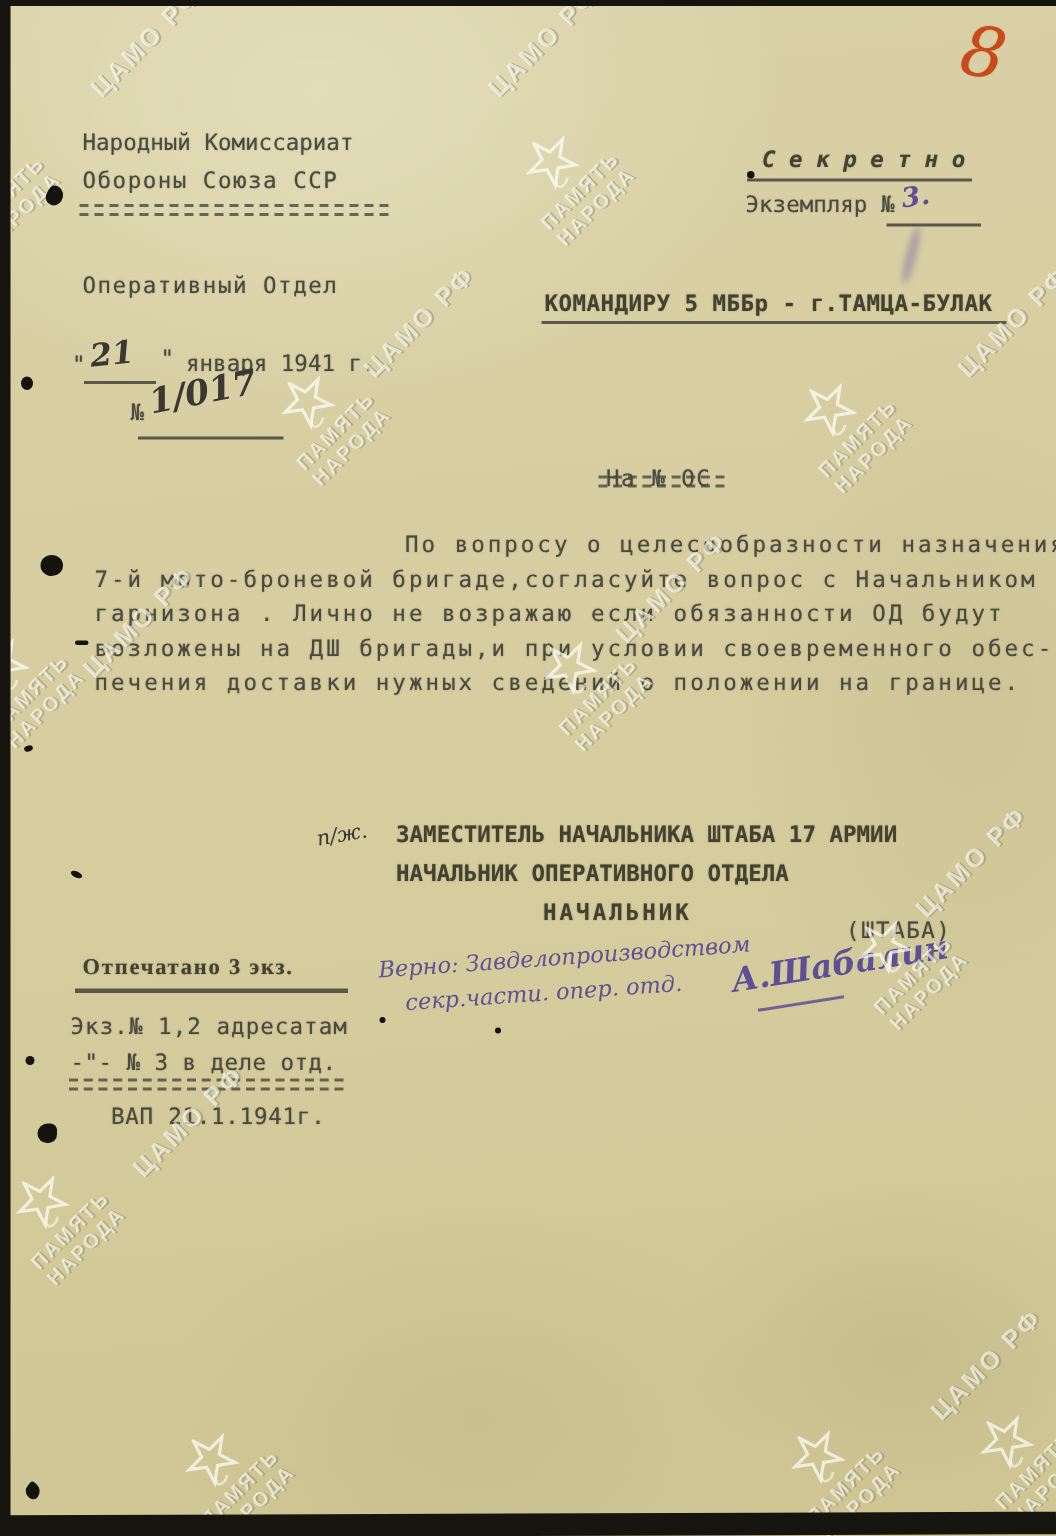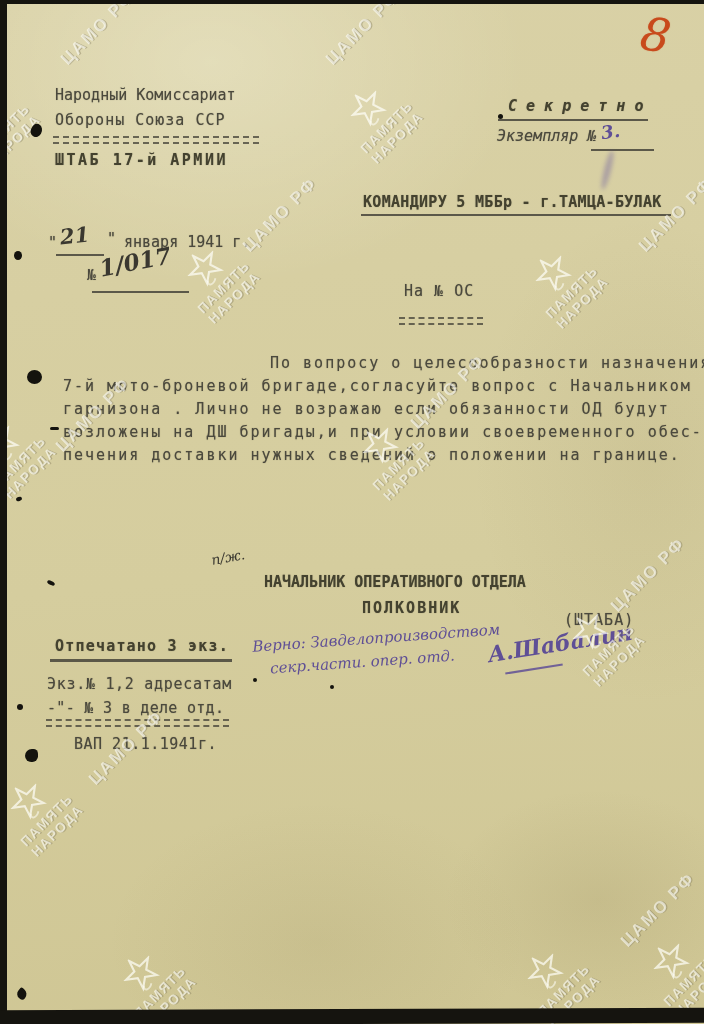--- a/index.html
+++ b/index.html
@@ -52,65 +52,66 @@
 
   <div class="edge edge-left"></div>
   <div class="edge edge-top"></div>
   <div class="edge edge-bottom"></div>
 
   <div class="hw" style="left:641px;top:8px;font-size:46px;color:#c84a1c;transform:rotate(10deg);text-shadow:0 0 1px rgba(200,74,28,.6);">8</div>
 
   <div class="t" style="left:55px;top:111px;letter-spacing:1px;">Обороны Союза ССР</div>
   <div class="t" style="left:55px;top:86px;">Народный Комиссариат</div>
   <div class="dashrow" style="left:53px;top:136px;width:206px;"></div>
-  <div class="t b" style="left:55px;top:151px;letter-spacing:2.5px;">ШТАБ 17-й  АРМИИ</div>
+  <div class="t" style="left:55px;top:181px;letter-spacing:1px;">Оперативный Отдел</div>
 
   <div class="t" style="left:48px;top:234px;">"</div>
   <div class="hw dark-hand" style="left:60px;top:223px;font-size:21px;font-weight:bold;transform:rotate(-6deg);">21</div>
   <div class="uline" style="left:56px;top:254px;width:48px;"></div>
   <div class="t" style="left:107px;top:230px;">"</div>
   <div class="t" style="left:124px;top:233px;">января 1941 г.</div>
 
   <div class="t" style="left:87px;top:266px;">№</div>
   <div class="hw dark-hand" style="left:99px;top:248px;font-size:23px;font-weight:bold;transform:rotate(-11deg);">1/017</div>
   <div class="uline" style="left:92px;top:291px;width:97px;"></div>
 
   <div class="t b" style="left:508px;top:97px;font-style:italic;">С е к р е т н о</div>
   <div class="uline" style="left:498px;top:119px;width:150px;"></div>
   <div class="speck" style="left:498px;top:114px;width:5px;height:5px;"></div>
-  <div class="t" style="left:497px;top:127px;font-style:italic;">Экземпляр №</div>
+  <div class="t" style="left:497px;top:127px;">Экземпляр №</div>
   <div class="hw purple" style="left:601px;top:121px;font-size:18px;font-weight:bold;transform:rotate(-8deg);">3.</div>
   <div class="uline" style="left:591px;top:149px;width:63px;"></div>
   <div class="smear" style="left:604px;top:150px;width:7px;height:40px;transform:rotate(14deg);"></div>
 
   <div class="t b" style="left:363px;top:193px;letter-spacing:0.3px;">КОМАНДИРУ 5 МББр  - г.ТАМЦА-БУЛАК</div>
   <div class="uline" style="left:361px;top:214px;width:310px;"></div>
 
-  <div class="t" style="left:404px;top:282px;letter-spacing:1px;">На № ОС</div>
+  <div class="t" style="left:404px;top:310px;letter-spacing:1px;">На № ОС</div>
   <div class="dashrow" style="left:399px;top:317px;width:84px;"></div>
 
   <div class="body-text">
     <div class="indent">По вопросу о целесообразности назначения ОД в</div>
     <div>7-й мото-броневой бригаде,согласуйте вопрос с Начальником</div>
     <div>гарнизона .  Лично не возражаю если обязанности ОД будут</div>
     <div>возложены на ДШ бригады,и при условии своевременного обес-</div>
     <div>печения  доставки нужных сведений о положении на границе.</div>
   </div>
 
   <div class="hw dark-hand" style="left:211px;top:549px;font-size:14px;transform:rotate(-10deg);">п/ж.</div>
+  <div class="t b" style="left:264px;top:547px;">ЗАМЕСТИТЕЛЬ НАЧАЛЬНИКА ШТАБА 17 АРМИИ</div>
   <div class="t b" style="left:264px;top:573px;">НАЧАЛЬНИК ОПЕРАТИВНОГО ОТДЕЛА</div>
-  <div class="t b" style="left:362px;top:599px;letter-spacing:2px;">ПОЛКОВНИК</div>
+  <div class="t b" style="left:362px;top:599px;letter-spacing:2px;">НАЧАЛЬНИК</div>
   <div class="t" style="left:564px;top:611px;letter-spacing:1px;">(ШТАБА)</div>
 
   <div class="hw purple" style="left:252px;top:629px;font-size:15px;transform:rotate(-4deg);">Верно: Завделопроизводством</div>
   <div class="hw purple" style="left:270px;top:653px;font-size:15px;transform:rotate(-4deg);">секр.части. опер. отд.</div>
   <div class="hw purple" style="left:487px;top:630px;font-size:22px;font-weight:bold;transform:rotate(-9deg);">А.Шабалин</div>
   <div class="uline" style="left:505px;top:668px;width:58px;background:#5f4f96;transform:rotate(-9deg);"></div>
 
-  <div class="t b" style="left:55px;top:637px;letter-spacing:1.2px;">Отпечатано 3 экз.</div>
+  <div class="t b" style="left:55px;top:637px;letter-spacing:1.2px;font-family:Liberation Serif, serif;">Отпечатано 3 экз.</div>
   <div class="uline" style="left:50px;top:659px;width:182px;height:3px;"></div>
   <div class="t" style="left:47px;top:675px;letter-spacing:0.7px;">Экз.№ 1,2 адресатам</div>
   <div class="t" style="left:47px;top:699px;letter-spacing:0.3px;">-"- № 3 в деле отд.</div>
   <div class="dashrow" style="left:46px;top:719px;width:183px;"></div>
   <div class="t" style="left:74px;top:735px;letter-spacing:0.5px;">ВАП 21.1.1941г.</div>
 
   <div class="speck" style="left:31px;top:124px;width:11px;height:13px;transform:rotate(30deg);border-radius:40% 60% 50% 50%;"></div>
   <div class="speck" style="left:14px;top:251px;width:8px;height:9px;"></div>
   <div class="speck" style="left:27px;top:370px;width:15px;height:14px;"></div>
   <div class="speck" style="left:16px;top:497px;width:6px;height:4px;transform:rotate(-20deg);"></div>

